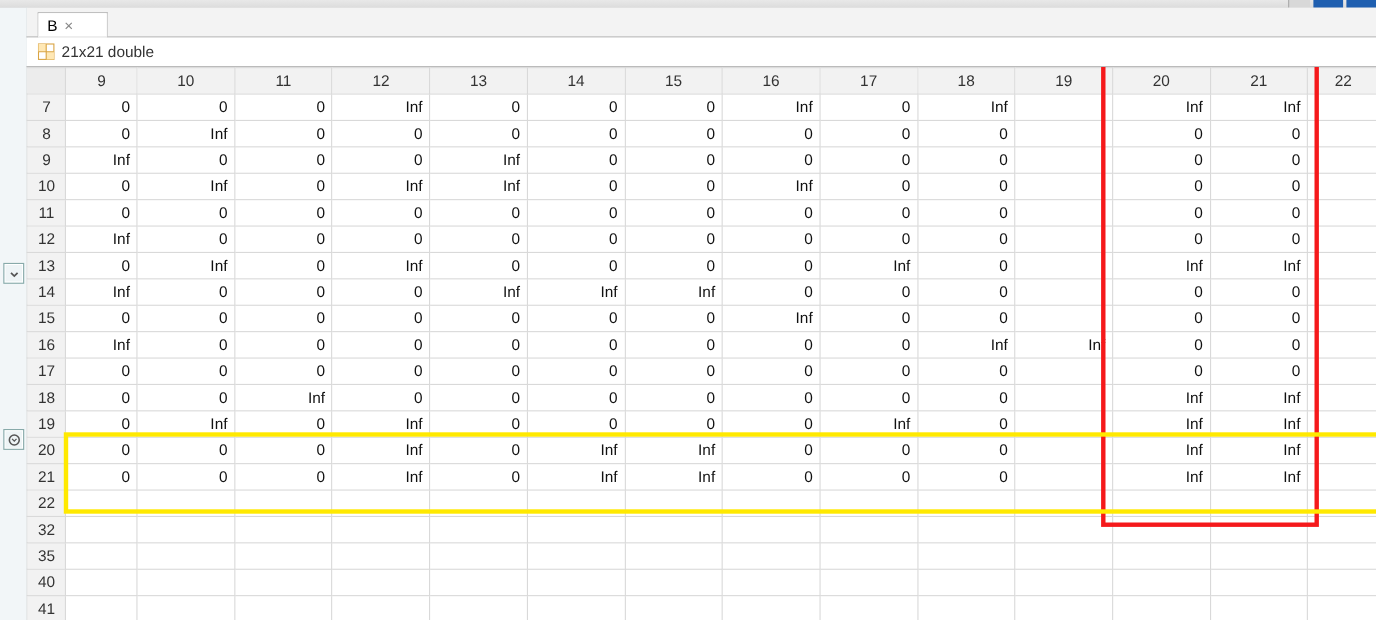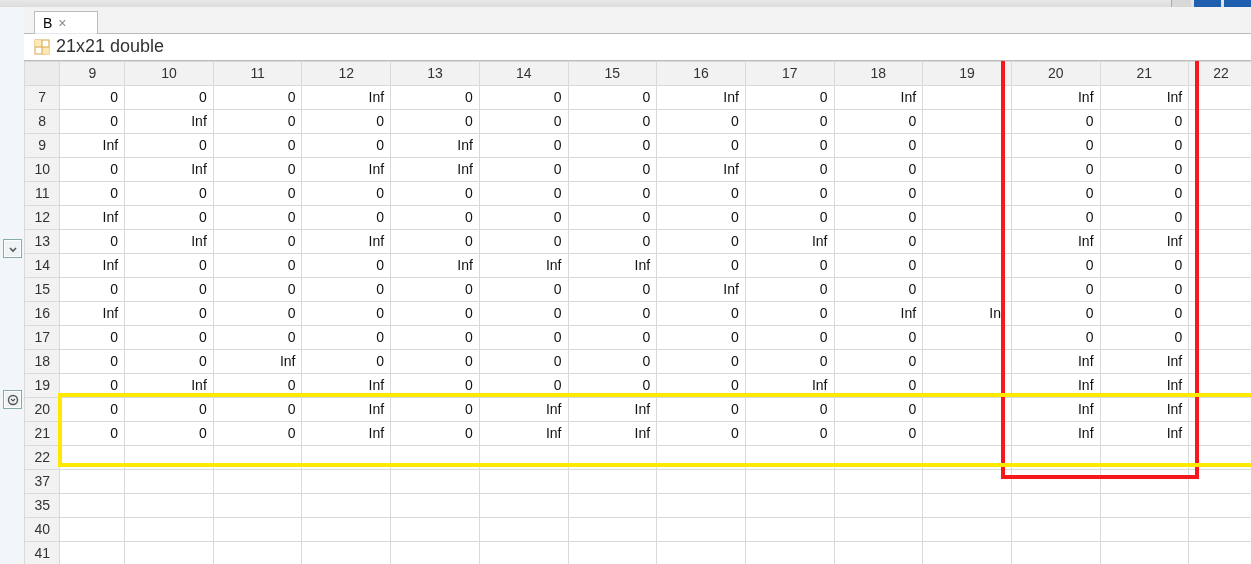--- a/index.html
+++ b/index.html
@@ -130,21 +130,21 @@
     border-bottom: 1px solid #bbb;
     background:#fff;
   }
   .var-icon {
     width:16px;
     height:16px;
     display:flex;
   }
   .var-text {
     color:#333;
-    font-size:18px;
+    font-size:14px;
   }
 
   
   .grid-wrap {
     flex: 1 1 auto;
     overflow:hidden;
     position:relative;
     background:#fff;
   }
   table.sheet {
@@ -539,21 +539,21 @@
               <td class="empty "></td>
               <td class="empty "></td>
               <td class="empty "></td>
               <td class="empty "></td>
               <td class="empty "></td>
               <td class="empty "></td>
               <td class="empty "></td>
               <td class="empty  col-last"></td>
             </tr>
             <tr>
-              <th class="rowhdr">37</th>
+              <th class="rowhdr">32</th>
               <td class="empty col-first"></td>
               <td class="empty "></td>
               <td class="empty "></td>
               <td class="empty "></td>
               <td class="empty "></td>
               <td class="empty "></td>
               <td class="empty "></td>
               <td class="empty "></td>
               <td class="empty "></td>
               <td class="empty "></td>

